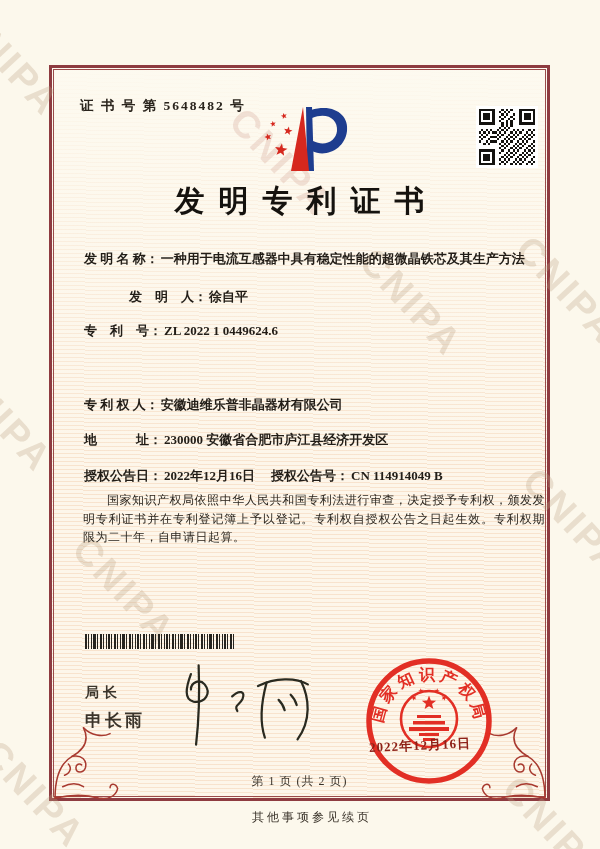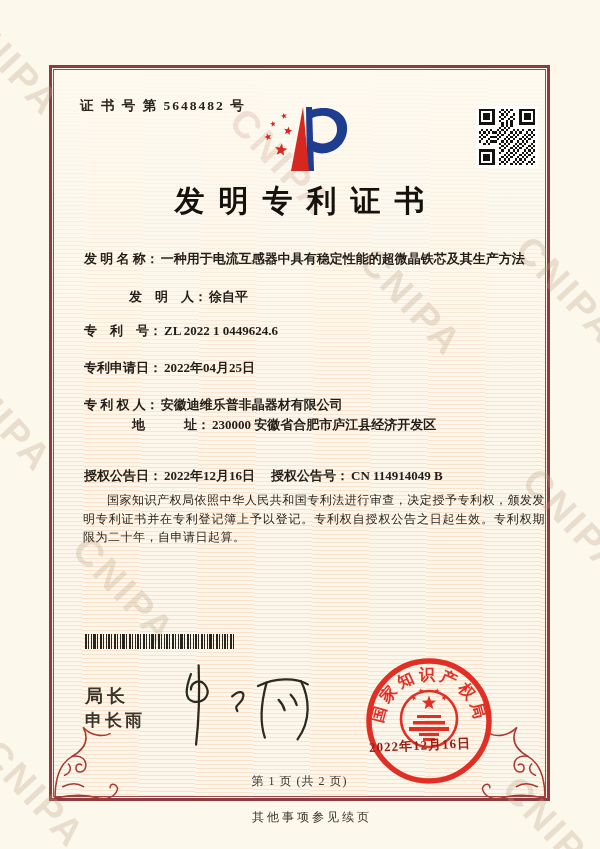--- a/index.html
+++ b/index.html
@@ -21,21 +21,21 @@
   .title{left:49px;top:181px;width:501px;text-align:center;font-size:30px;font-weight:bold;
         letter-spacing:14px;text-indent:14px;color:#15120e;}
   .row{left:84px;font-size:13px;font-weight:bold;line-height:17px;color:#221d17;}
   .row .lab{margin-right:2px;}
   .grant-gap{margin-left:16px;}
   .paras{left:83px;top:491px;width:462px;font-size:12px;line-height:18.5px;color:#2a251e;
         text-align:justify;letter-spacing:.5px;}
   .paras p{margin:0 0 2px 0;text-indent:2em;}
   .barcode{left:85px;top:634px;width:158px;height:15px;display:flex;align-items:stretch;}
   .barcode div{background:#26241f;}
-  .sig-title{left:85px;top:684px;font-size:18px;font-weight:bold;letter-spacing:4px;color:#3b342b;}
+  .sig-title{left:85px;top:684px;font-size:14px;font-weight:bold;letter-spacing:4px;color:#3b342b;}
   .sig-name{left:85px;top:709px;font-size:17px;font-weight:bold;letter-spacing:3px;color:#3b342b;}
   .seal-wrap{left:361px;top:653px;width:136px;height:136px;opacity:.95;z-index:4;}
   .seal-date{left:369px;top:736px;width:132px;z-index:5;font-size:13px;font-weight:bold;
         letter-spacing:1px;color:#8e2118;transform:rotate(-2.5deg);white-space:nowrap;}
   .page-num{left:49px;top:773px;width:501px;text-align:center;font-size:12px;
         letter-spacing:1px;color:#3a332a;}
   .footer-note{left:12px;top:809px;width:600px;text-align:center;font-size:12px;
         letter-spacing:3px;color:#3a332a;}
   .ornament{z-index:3;}
   svg{display:block;}
@@ -257,27 +257,24 @@
     <span class="lab">发 明 名 称：</span><span>一种用于电流互感器中具有稳定性能的超微晶铁芯及其生产方法</span>
   </div>
 
   <div class="abs title">发明专利证书</div>
   <div class="abs row" style="top:288px;margin-left:45px;">
     <span class="lab">发　明　人：</span><span>徐自平</span>
   </div>
   <div class="abs row" style="top:322px;">
     <span class="lab">专　利　号：</span><span>ZL 2022 1 0449624.6</span>
   </div>
-  <div class="abs row" style="top:359px;">
-    <span class="lab">专利申请日：</span><span>2022年04月25日</span>
-  </div>
   <div class="abs row" style="top:396px;">
     <span class="lab">专 利 权 人：</span><span>安徽迪维乐普非晶器材有限公司</span>
   </div>
-  <div class="abs row" style="top:416px;margin-left:48px;">
+  <div class="abs row" style="top:431px;">
     <span class="lab">地　　　址：</span><span>230000 安徽省合肥市庐江县经济开发区</span>
   </div>
   <div class="abs row" style="top:467px;">
     <span class="lab">授权公告日：</span><span>2022年12月16日</span><span class="lab grant-gap">授权公告号：</span><span>CN 114914049 B</span>
   </div>
 
   <div class="abs paras">
     <p>国家知识产权局依照中华人民共和国专利法进行审查，决定授予专利权，颁发发明专利证书并在专利登记簿上予以登记。专利权自授权公告之日起生效。专利权期限为二十年，自申请日起算。</p>
   </div>
 

